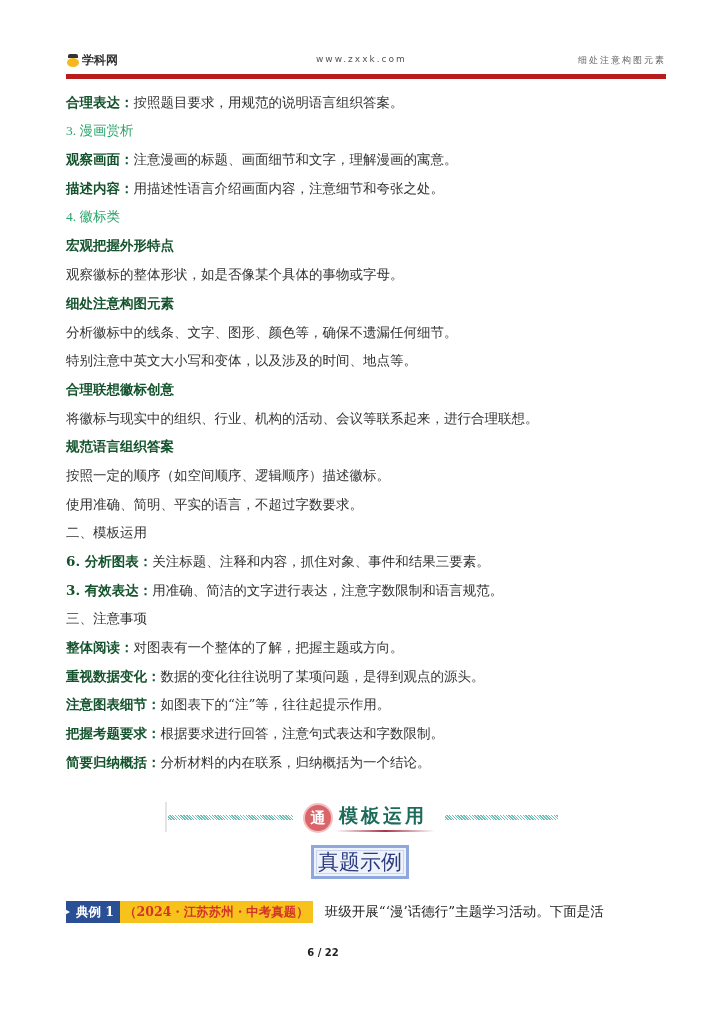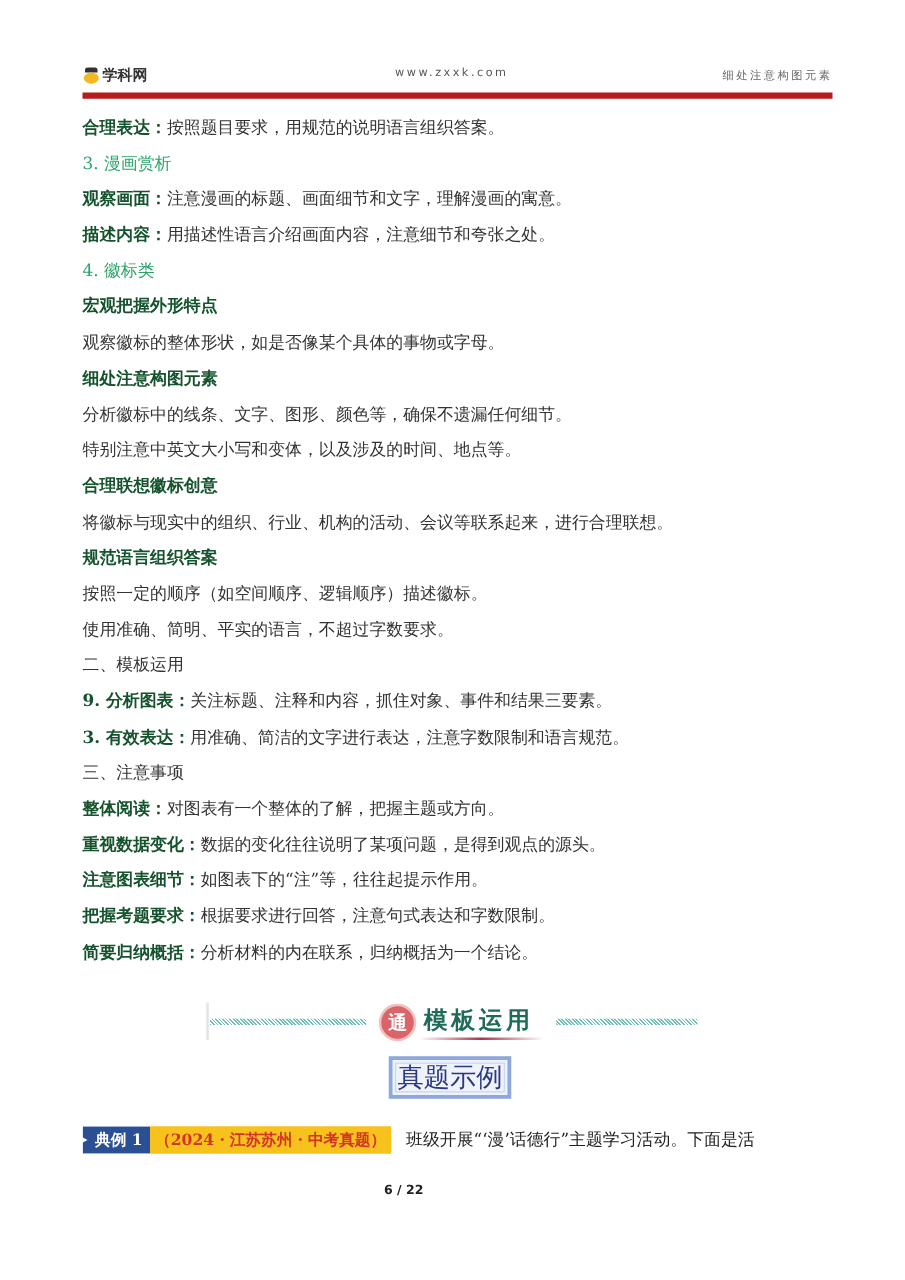--- a/index.html
+++ b/index.html
@@ -14,21 +14,21 @@
   .logo-text { font-family: "DejaVu Sans", sans-serif; font-weight: bold; font-size: 12px; color: #333; }
   .site-url { position: absolute; left: 250px; top: 2px; font-family: "DejaVu Sans", sans-serif;
               font-size: 9px; letter-spacing: 2px; color: #555; }
   .slogan { position: absolute; right: 0; top: 2px; font-family: "DejaVu Sans", sans-serif;
             font-size: 9px; letter-spacing: 2px; color: #666; }
 
   .content { position: absolute; left: 66px; top: 88px; width: 600px; }
   .line { height: 28.7px; line-height: 28.7px; font-size: 13.5px; white-space: nowrap; }
   .line .b { font-weight: bold; color: #14532d; }
   .line .t { color: #333; }
-  .green { color: #2aa36a; }
+  .green { color: #2aa36a; font-family: Liberation Serif, serif; }
   .section { color: #333; }
 
   .banner { position: absolute; left: 165px; top: 800px; width: 395px; height: 36px; }
   .banner .edge { position: absolute; top: 2px; width: 2px; height: 30px; background: #e4e4e4; }
   .banner .hatch { position: absolute; top: 15px; height: 5px;
      background: repeating-linear-gradient(45deg, #6cbfb4 0 1px, #ffffff 1px 2px); }
   .badge-circle { position: absolute; left: 138px; top: 3px; width: 30px; height: 30px; border-radius: 50%;
                   background: #d9646a; border: 2px solid #f3c0c2; box-sizing: border-box;
                   display: flex; align-items: center; justify-content: center; color: #fff; font-weight: bold; font-size: 15px; }
   .banner-title { position: absolute; left: 174px; top: 3px; font-size: 19px; font-weight: bold; color: #1e6b5a; letter-spacing: 3px; }
@@ -74,21 +74,21 @@
     <div class="line"><span class="t">观察徽标的整体形状，如是否像某个具体的事物或字母。</span></div>
     <div class="line"><span class="b">细处注意构图元素</span></div>
     <div class="line"><span class="t">分析徽标中的线条、文字、图形、颜色等，确保不遗漏任何细节。</span></div>
     <div class="line"><span class="t">特别注意中英文大小写和变体，以及涉及的时间、地点等。</span></div>
     <div class="line"><span class="b">合理联想徽标创意</span></div>
     <div class="line"><span class="t">将徽标与现实中的组织、行业、机构的活动、会议等联系起来，进行合理联想。</span></div>
     <div class="line"><span class="b">规范语言组织答案</span></div>
     <div class="line"><span class="t">按照一定的顺序（如空间顺序、逻辑顺序）描述徽标。</span></div>
     <div class="line"><span class="t">使用准确、简明、平实的语言，不超过字数要求。</span></div>
     <div class="line section">二、模板运用</div>
-    <div class="line"><span class="b">9. 分析图表：</span><span class="t">关注标题、注释和内容，抓住对象、事件和结果三要素。</span></div>
+    <div class="line"><span class="b">6. 分析图表：</span><span class="t">关注标题、注释和内容，抓住对象、事件和结果三要素。</span></div>
     <div class="line"><span class="b">3. 有效表达：</span><span class="t">用准确、简洁的文字进行表达，注意字数限制和语言规范。</span></div>
     <div class="line section">三、注意事项</div>
     <div class="line"><span class="b">整体阅读：</span><span class="t">对图表有一个整体的了解，把握主题或方向。</span></div>
     <div class="line"><span class="b">重视数据变化：</span><span class="t">数据的变化往往说明了某项问题，是得到观点的源头。</span></div>
     <div class="line"><span class="b">注意图表细节：</span><span class="t">如图表下的“注”等，往往起提示作用。</span></div>
     <div class="line"><span class="b">把握考题要求：</span><span class="t">根据要求进行回答，注意句式表达和字数限制。</span></div>
     <div class="line"><span class="b">简要归纳概括：</span><span class="t">分析材料的内在联系，归纳概括为一个结论。</span></div>
   </div>
 
 <div class="banner">

